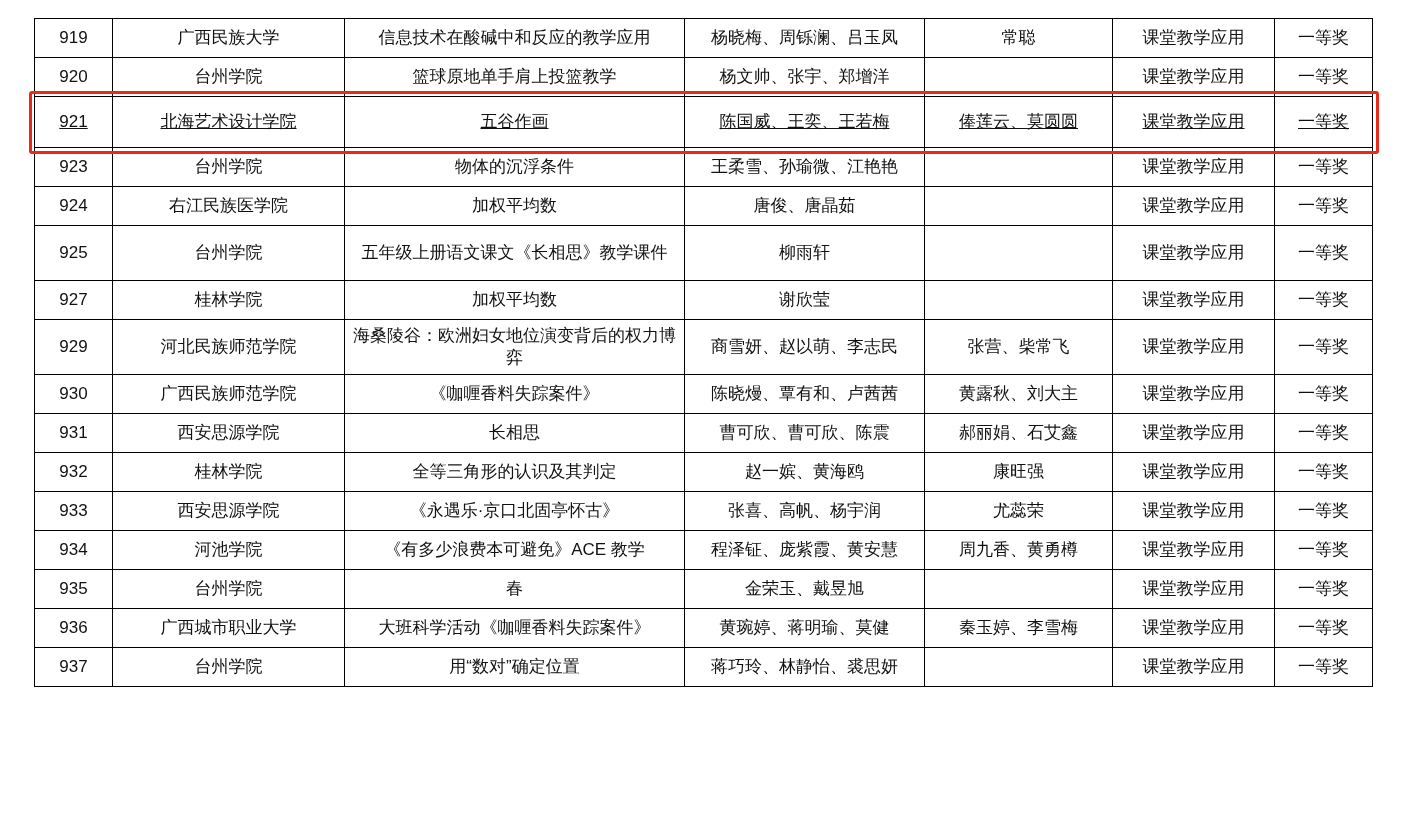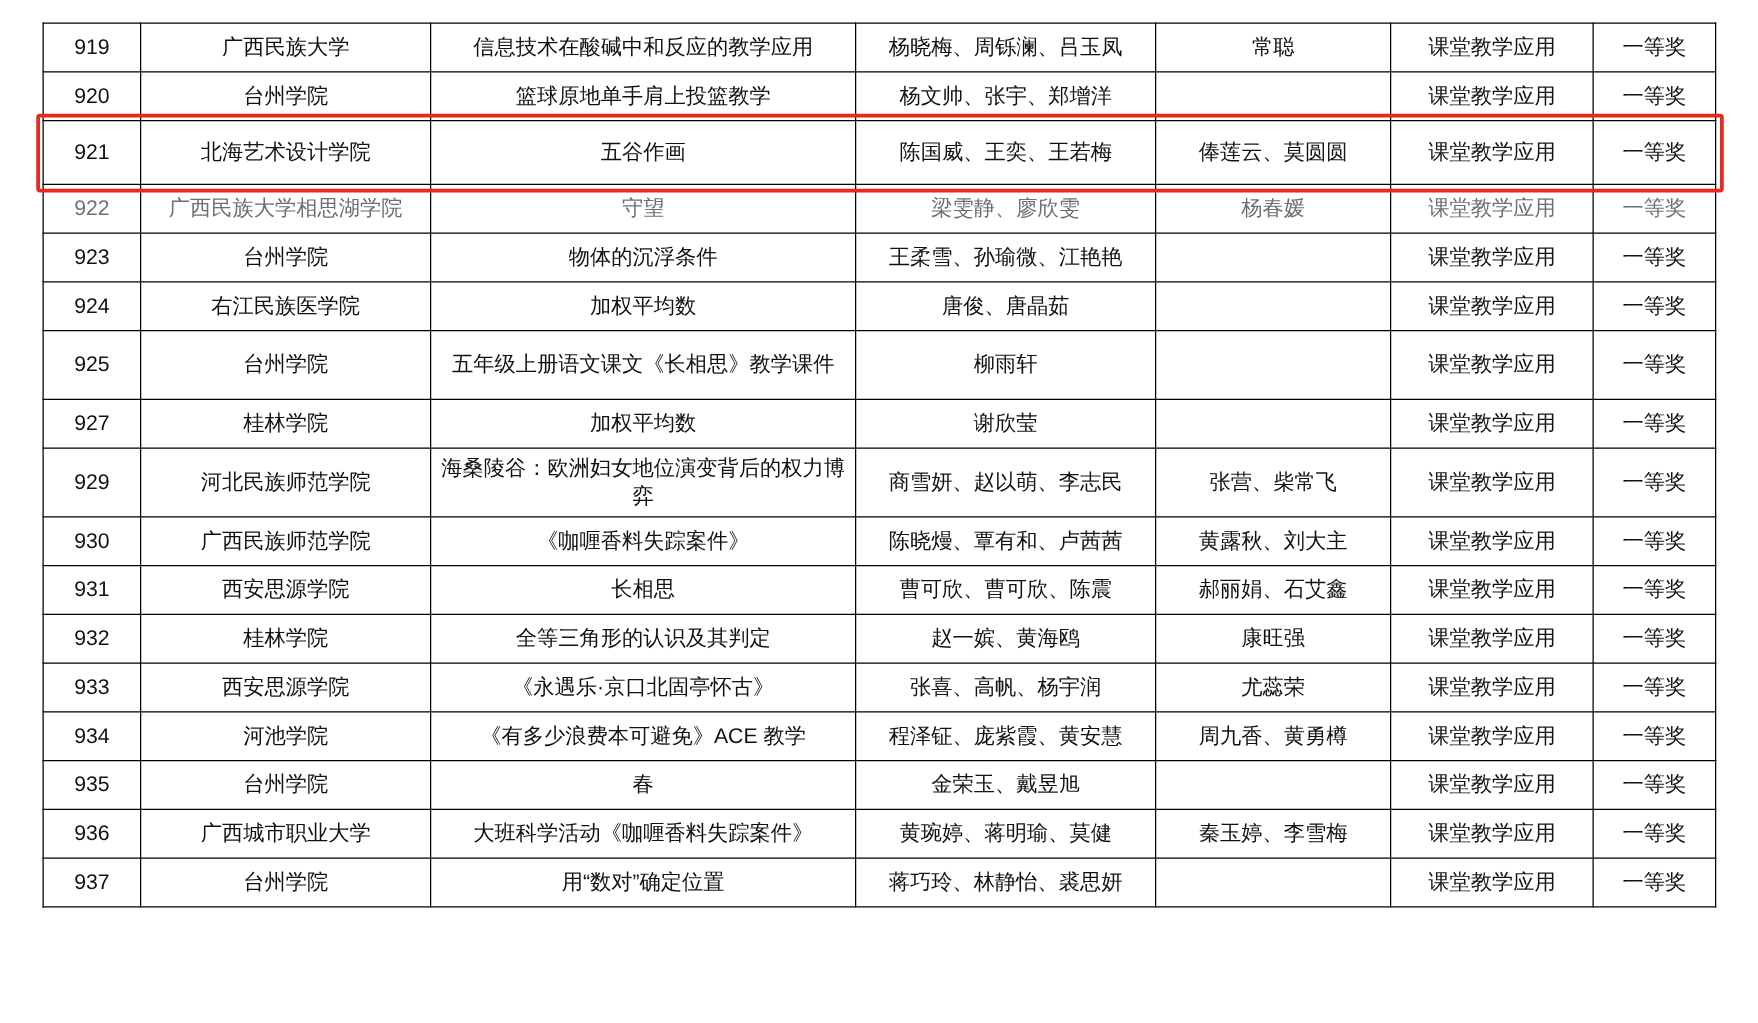--- a/index.html
+++ b/index.html
@@ -42,20 +42,21 @@
   col.c-mentors { width: 188px; }
   col.c-cat     { width: 162px; }
   col.c-award   { width: 98px; }
 
   .row-tall td { height: 46px; }
   .row-std td  { height: 30px; }
 
   
   tr.highlight td {
     height: 42px;
+    text-decoration: underline;
   }
 
   #highlight-box {
     position: absolute;
     border: 3px solid #e8291c;
     border-radius: 3px;
     pointer-events: none;
     box-sizing: border-box;
   }
   
@@ -99,29 +100,20 @@
         </tr>
         <tr class="row-std highlight">
           <td>921</td>
           <td>北海艺术设计学院</td>
           <td class="title-cell">五谷作画</td>
           <td>陈国威、王奕、王若梅</td>
           <td>俸莲云、莫圆圆</td>
           <td>课堂教学应用</td>
           <td>一等奖</td>
         </tr>
-        <tr class="row-std occluded">
-          <td>922</td>
-          <td>广西民族大学相思湖学院</td>
-          <td class="title-cell">守望</td>
-          <td>梁雯静、廖欣雯</td>
-          <td>杨春媛</td>
-          <td>课堂教学应用</td>
-          <td>一等奖</td>
-        </tr>
         <tr class="row-std">
           <td>923</td>
           <td>台州学院</td>
           <td class="title-cell">物体的沉浮条件</td>
           <td>王柔雪、孙瑜微、江艳艳</td>
           <td></td>
           <td>课堂教学应用</td>
           <td>一等奖</td>
         </tr>
         <tr class="row-std">

